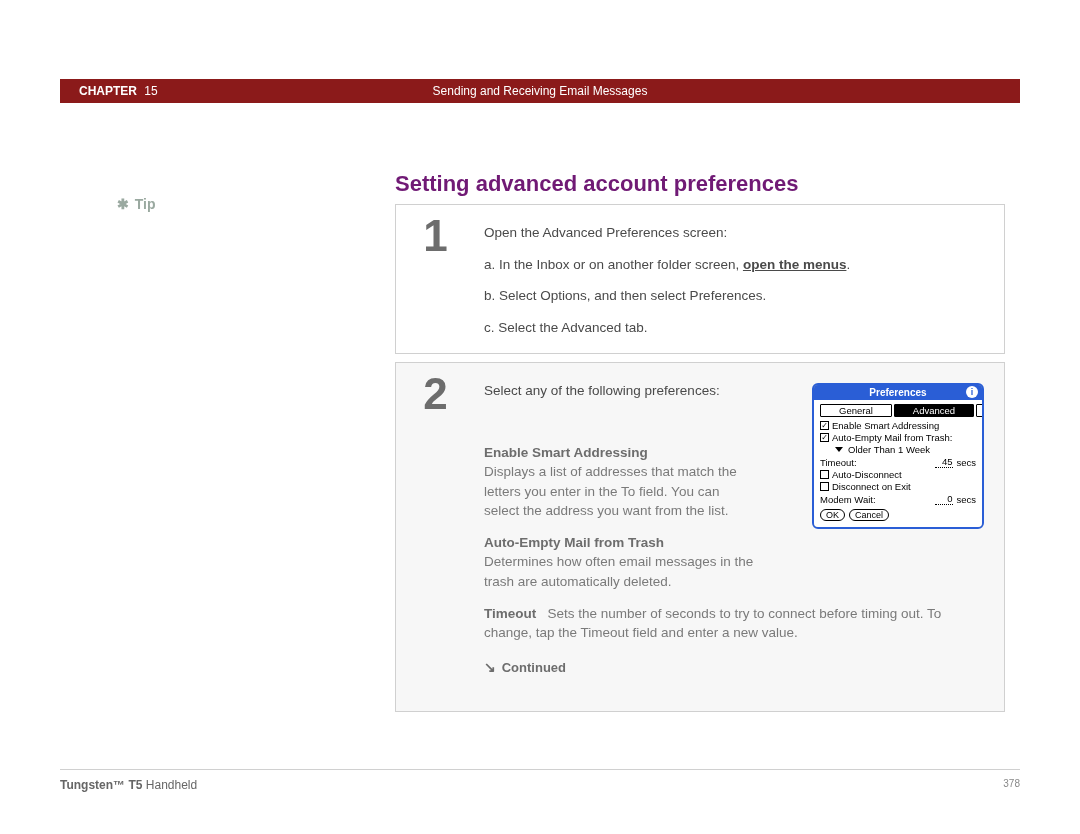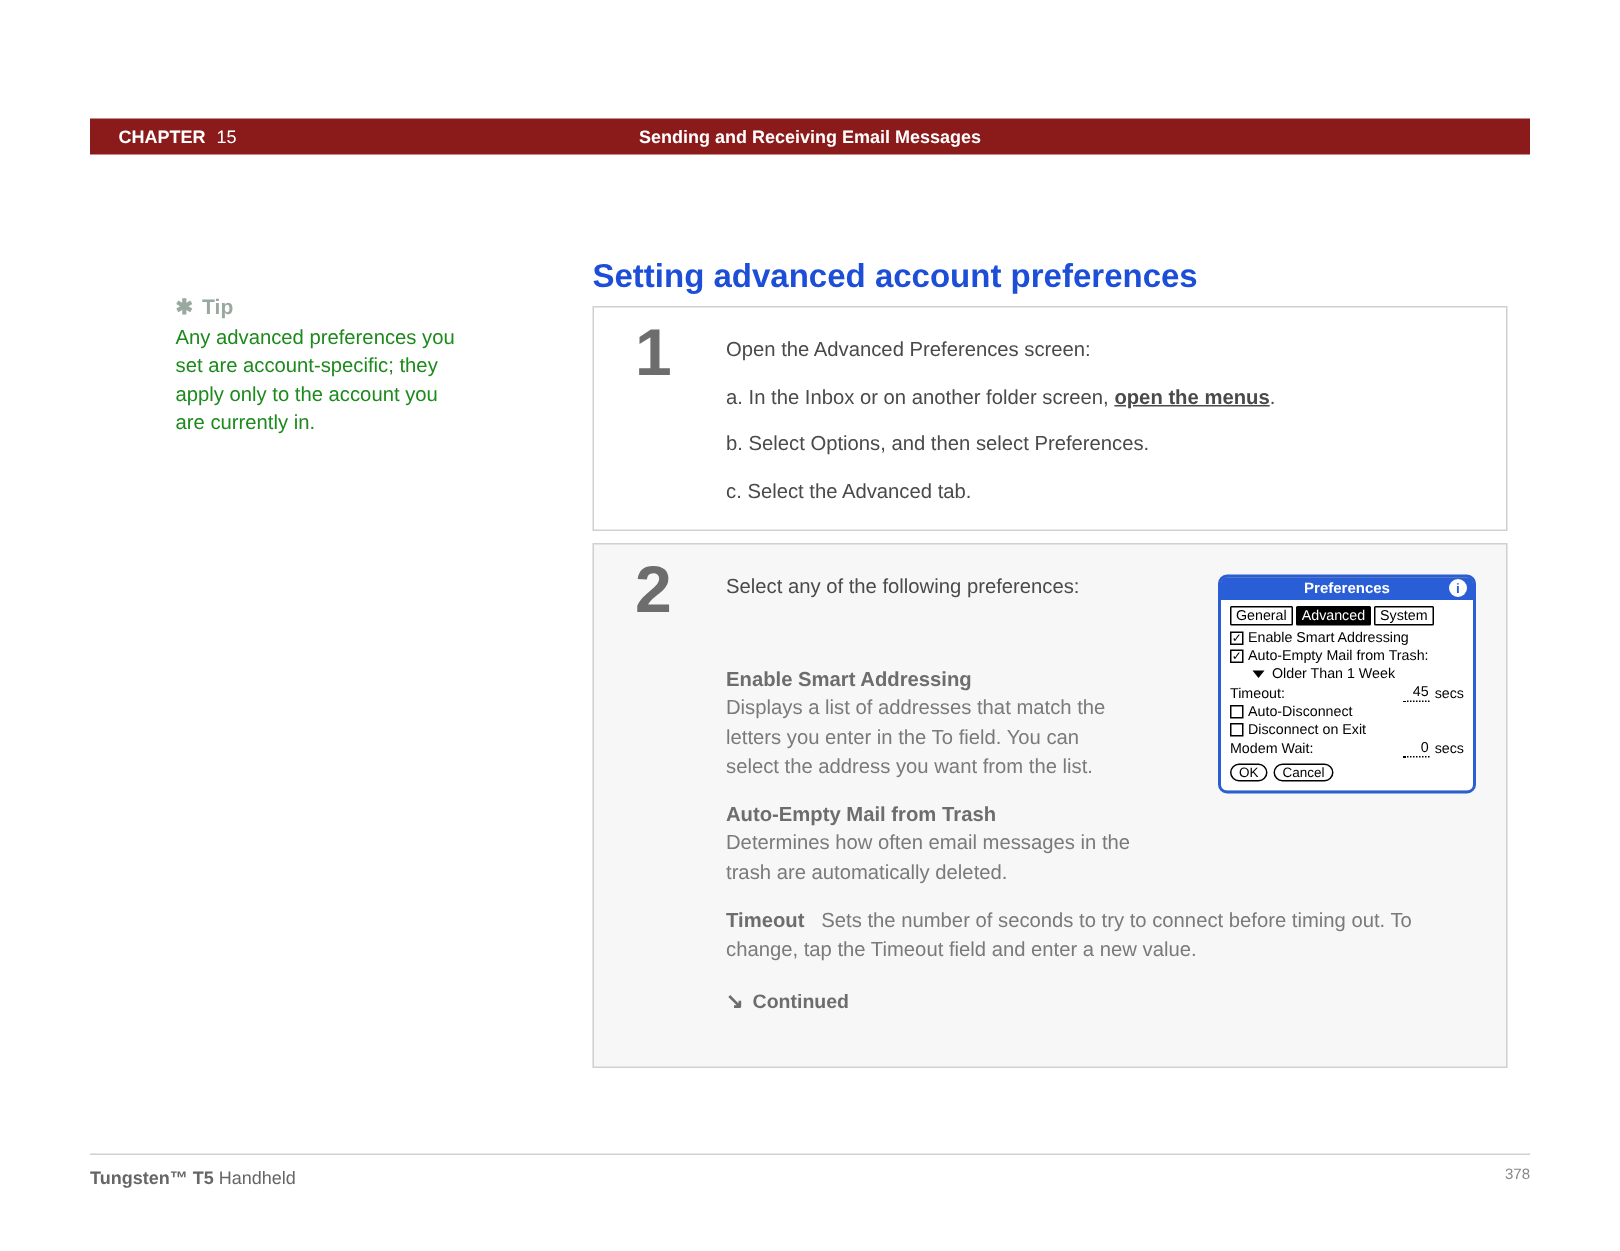--- a/index.html
+++ b/index.html
@@ -26,21 +26,21 @@
   .header-chapter {
     position: absolute;
     left: 19px;
     font-weight: bold;
   }
   .header-chapter-num { font-weight: normal; margin-left: 4px; }
   .header-title {
     position: absolute;
     left: 50%;
     transform: translateX(-50%);
-    font-weight: bold;
+    font-weight: normal;
     text-align: center;
   }
   .tip-block {
     position: absolute;
     top: 196px;
     left: 117px;
     width: 190px;
   }
   .tip-label {
     color: #9aa9a0;
@@ -55,21 +55,21 @@
     color: #1d8a1d;
     font-size: 13.5px;
     line-height: 1.4;
   }
   .section-title {
     position: absolute;
     top: 171px;
     left: 395px;
     font-size: 22px;
     font-weight: bold;
-    color: #1d4ed8;
+    color: #701a75;
   }
   .step-box {
     position: absolute;
     left: 395px;
     width: 610px;
     border: 1px solid #d0d0d0;
     background: #fff;
   }
   .step-box.one { top: 204px; height: 150px; }
   .step-box.two { top: 362px; height: 350px; background: #f7f7f7; }
@@ -154,21 +154,21 @@
     font-family: "Lucida Sans", Arial, sans-serif;
   }
   .prefs-tabs {
     display: flex;
     gap: 2px;
     margin-bottom: 3px;
     font-size: 9.5px;
   }
   .ptab {
     border: 1px solid #000;
-    padding: 0 3px;
+    padding: 0 18px;
     border-radius: 1px;
     background: #fff;
   }
   .ptab.active { background: #000; color: #fff; }
   .prefs-row {
     display: flex;
     align-items: center;
     gap: 3px;
     margin-bottom: 1px;
     font-size: 9.5px;
@@ -235,21 +235,20 @@
     <span>CHAPTER</span>
     <span class="header-chapter-num">15</span>
   </span>
   <span class="header-title">Sending and Receiving Email Messages</span>
 </div>
 
 <div class="tip-block">
   <div class="tip-label">
     <span class="tip-star">✱</span><span>Tip</span>
   </div>
-  <div class="tip-text">Any advanced preferences you set are account-specific; they apply only to the account you are currently in.</div>
 </div>
 
 <div class="section-title">Setting advanced account preferences</div>
 
 <div class="step-box one">
   <div class="step-num-cell">1</div>
   <div class="step-content">
     <p>Open the Advanced Preferences screen:</p>
     <div class="sub-item">
       <span>a.  In the Inbox or on another folder screen, </span><span class="underline">open the menus</span><span>.</span>

